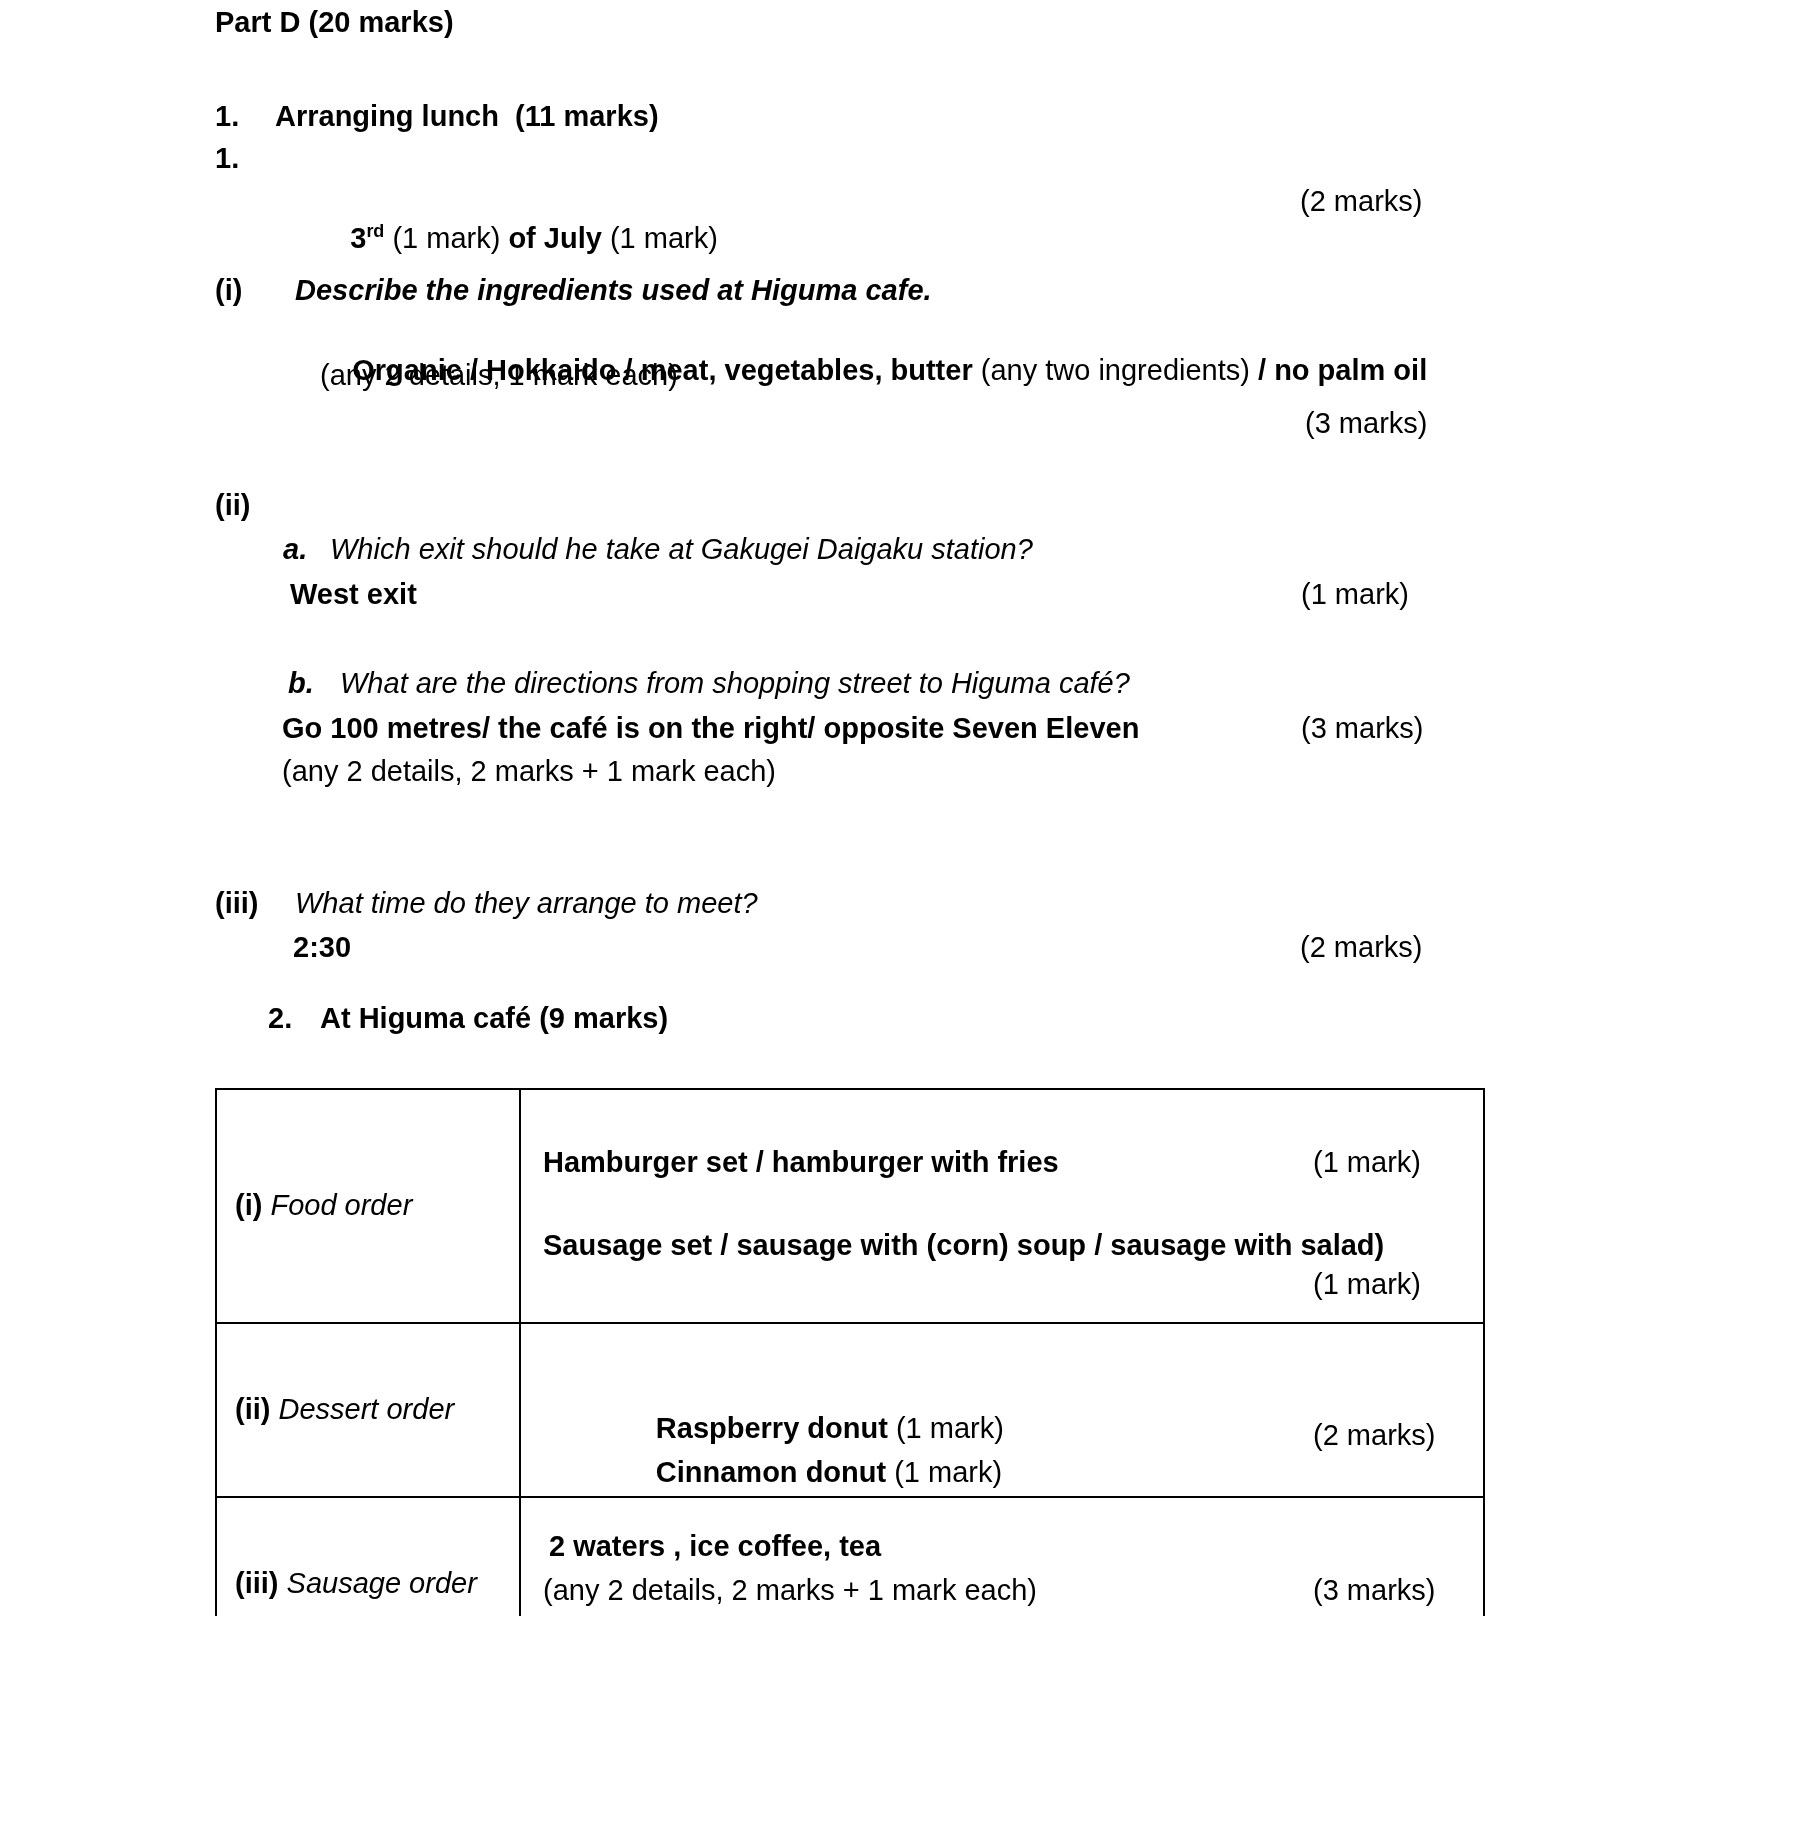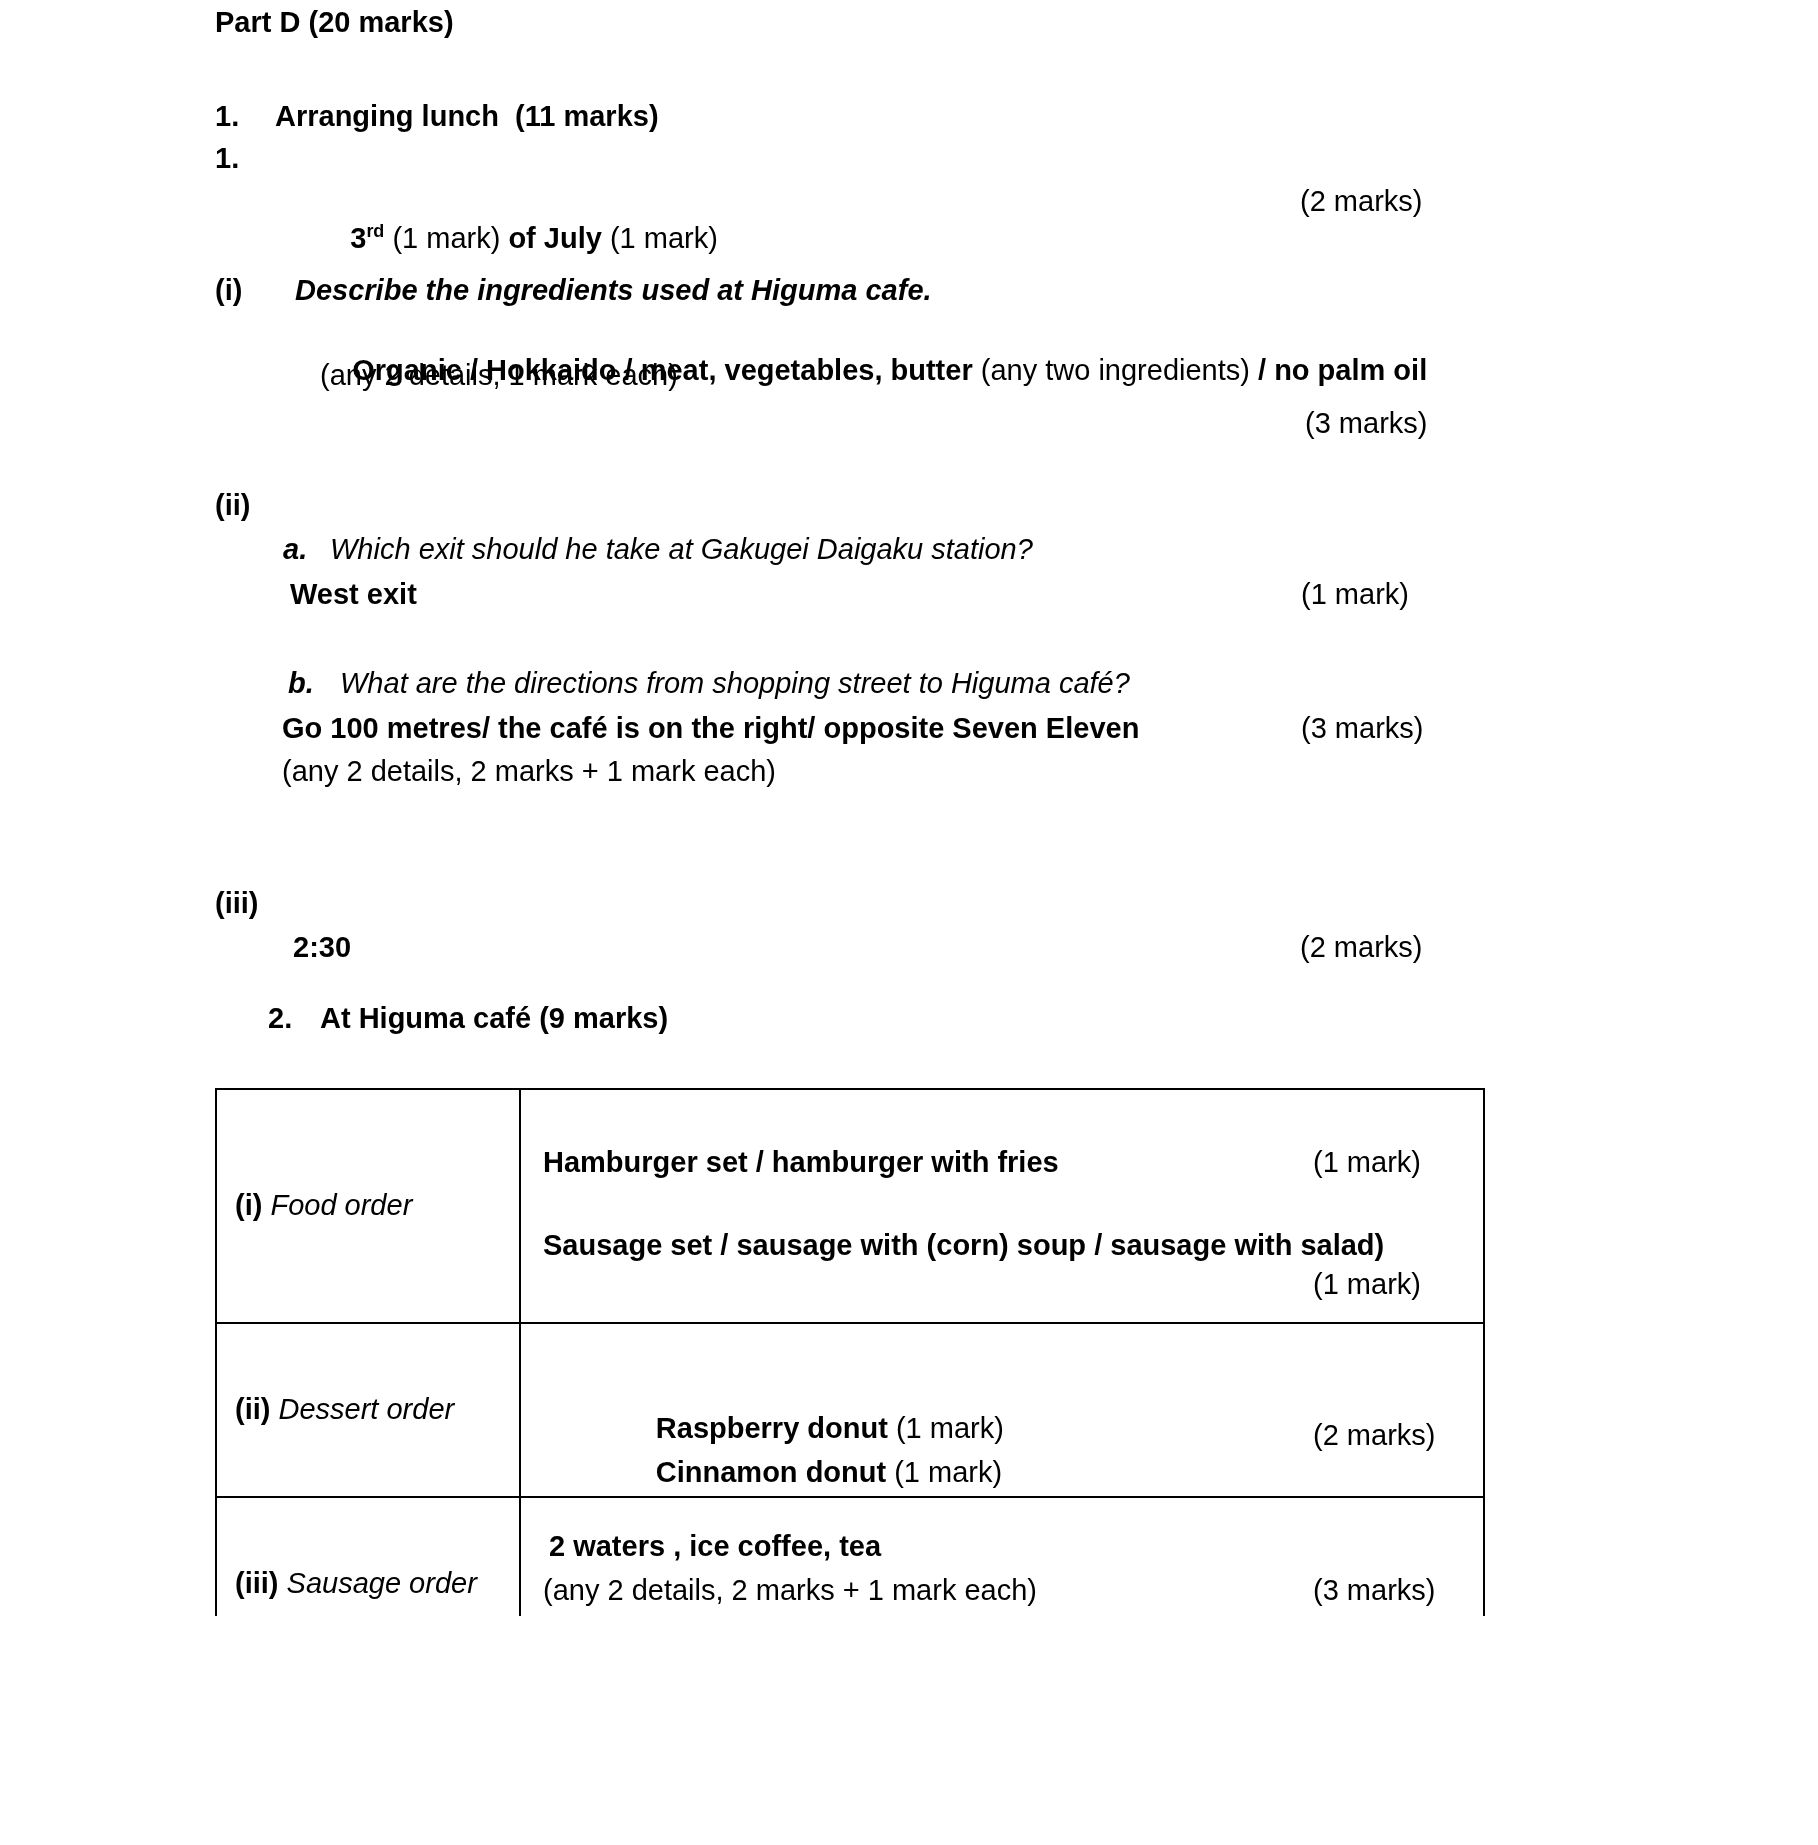--- a/index.html
+++ b/index.html
@@ -93,20 +93,21 @@
   <div class="abs b" style="left:290px; top:576px;">West exit</div>
   <div class="abs" style="left:1301px; top:576px;">(1 mark)</div>
 
   <div class="abs bi" style="left:288px; top:665px;">b.</div>
   <div class="abs i" style="left:340px; top:665px;">What are the directions from shopping street to Higuma café?</div>
   <div class="abs b" style="left:282px; top:710px;">Go 100 metres/ the café is on the right/ opposite Seven Eleven</div>
   <div class="abs" style="left:1301px; top:710px;">(3 marks)</div>
   <div class="abs reg" style="left:282px; top:753px;">(any 2 details, 2 marks + 1 mark each)</div>
 
   <div class="abs b" style="left:215px; top:885px;">(iii)</div>
+  <div class="abs i" style="left:295px; top:885px;">What time do they arrange to meet?</div>
   <div class="abs b" style="left:293px; top:929px;">2:30</div>
   <div class="abs" style="left:1300px; top:929px;">(2 marks)</div>
 
   <div class="abs b" style="left:268px; top:1000px;">2.</div>
   <div class="abs b" style="left:320px; top:1000px;">At Higuma café (9 marks)</div>
 
   <table class="ans-table">
     <tbody>
 
       <tr style="height:228px;">

